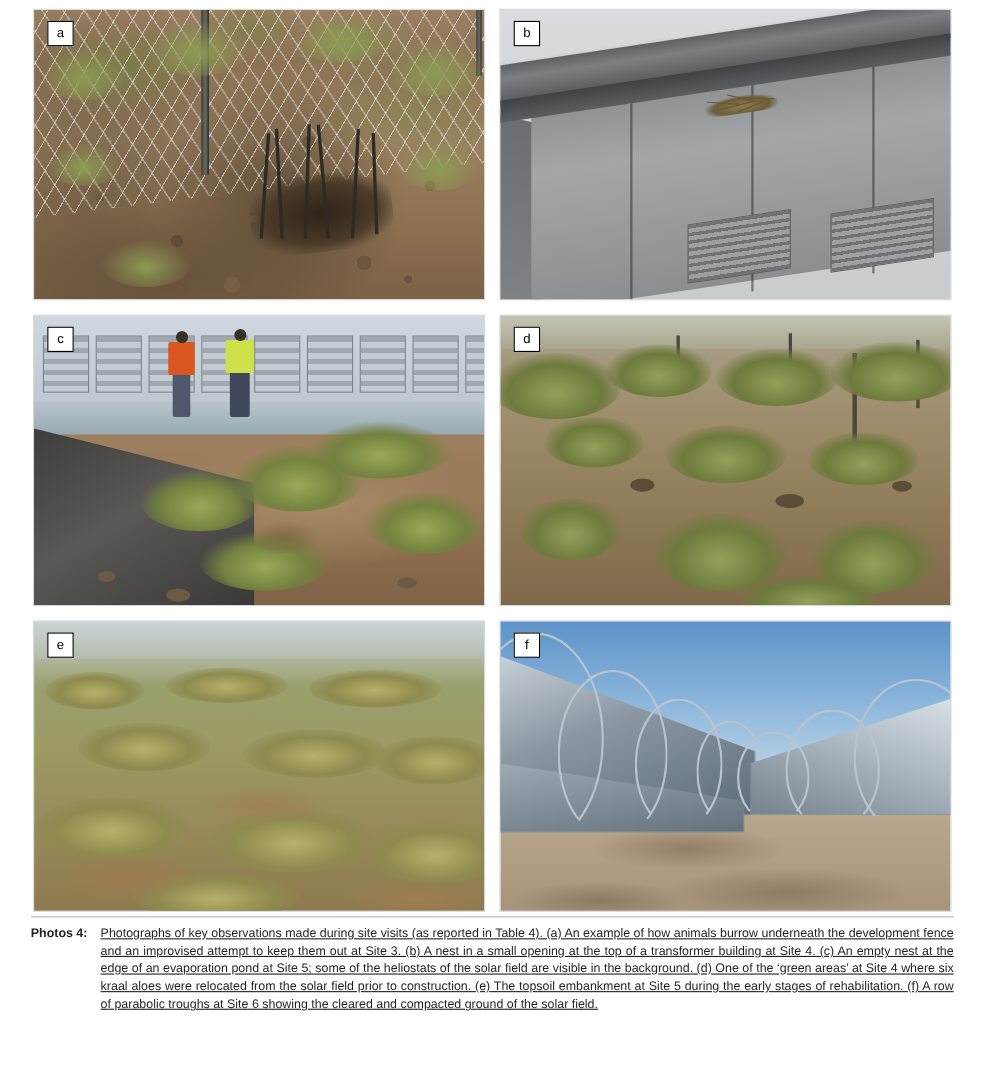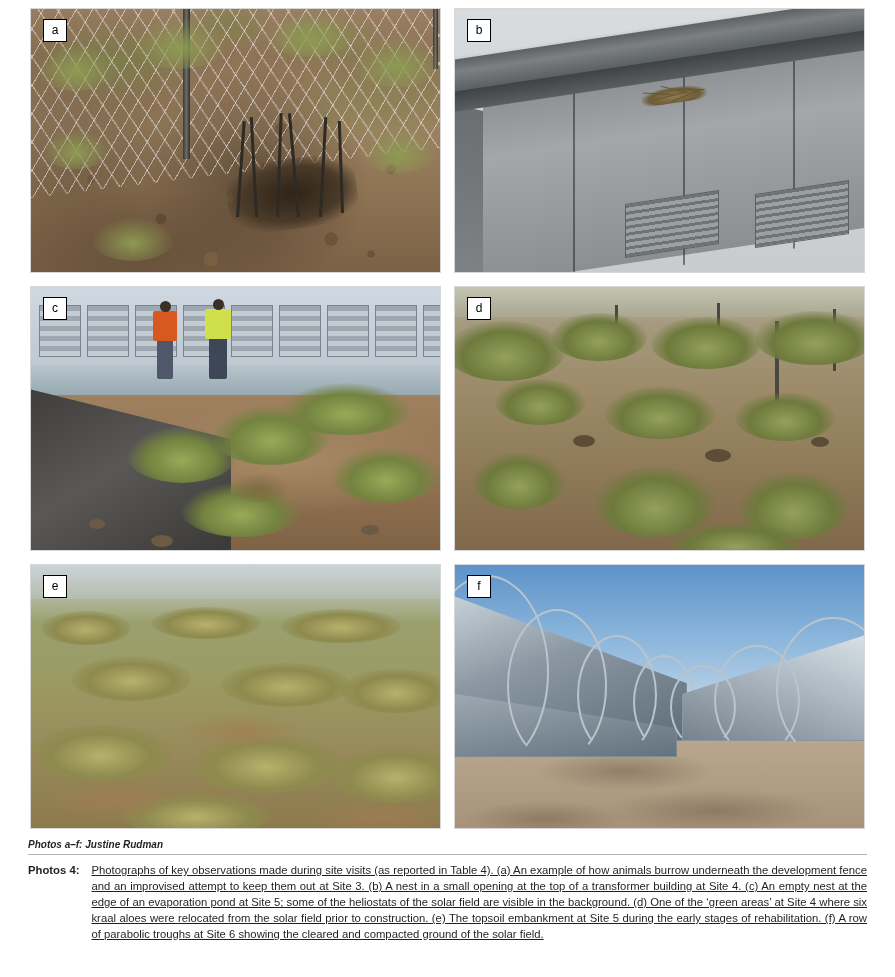--- a/index.html
+++ b/index.html
@@ -435,20 +435,19 @@
 
       <div class="troughR" style="right:-20px;top:64px;width:200px;height:110px;clip-path:polygon(0% 58%,100% 0%,100% 100%,0% 100%);"></div>
       <div class="arc" style="right:-26px;top:52px;width:110px;height:140px;"></div>
       <div class="arc" style="right:64px;top:80px;width:82px;height:106px;"></div>
       <div class="arc" style="right:128px;top:100px;width:62px;height:80px;"></div>
       <div class="panel-label">f</div>
     </div>
 
   </div>
 
-  <div class="credit">Photos a–f: Justine Rudman</div>
   <div class="rule"></div>
   <div class="caption">
     <span class="lbl">Photos 4:</span>
     <span class="txt">Photographs of key observations made during site visits (as reported in Table 4). (a) An example of how animals burrow underneath the development fence and an improvised attempt to keep them out at Site 3. (b) A nest in a small opening at the top of a transformer building at Site 4. (c) An empty nest at the edge of an evaporation pond at Site 5; some of the heliostats of the solar field are visible in the background. (d) One of the ‘green areas’ at Site 4 where six kraal aloes were relocated from the solar field prior to construction. (e) The topsoil embankment at Site 5 during the early stages of rehabilitation. (f) A row of parabolic troughs at Site 6 showing the cleared and compacted ground of the solar field.</span>
   </div>
 
 </div>
 
 </body></html>

